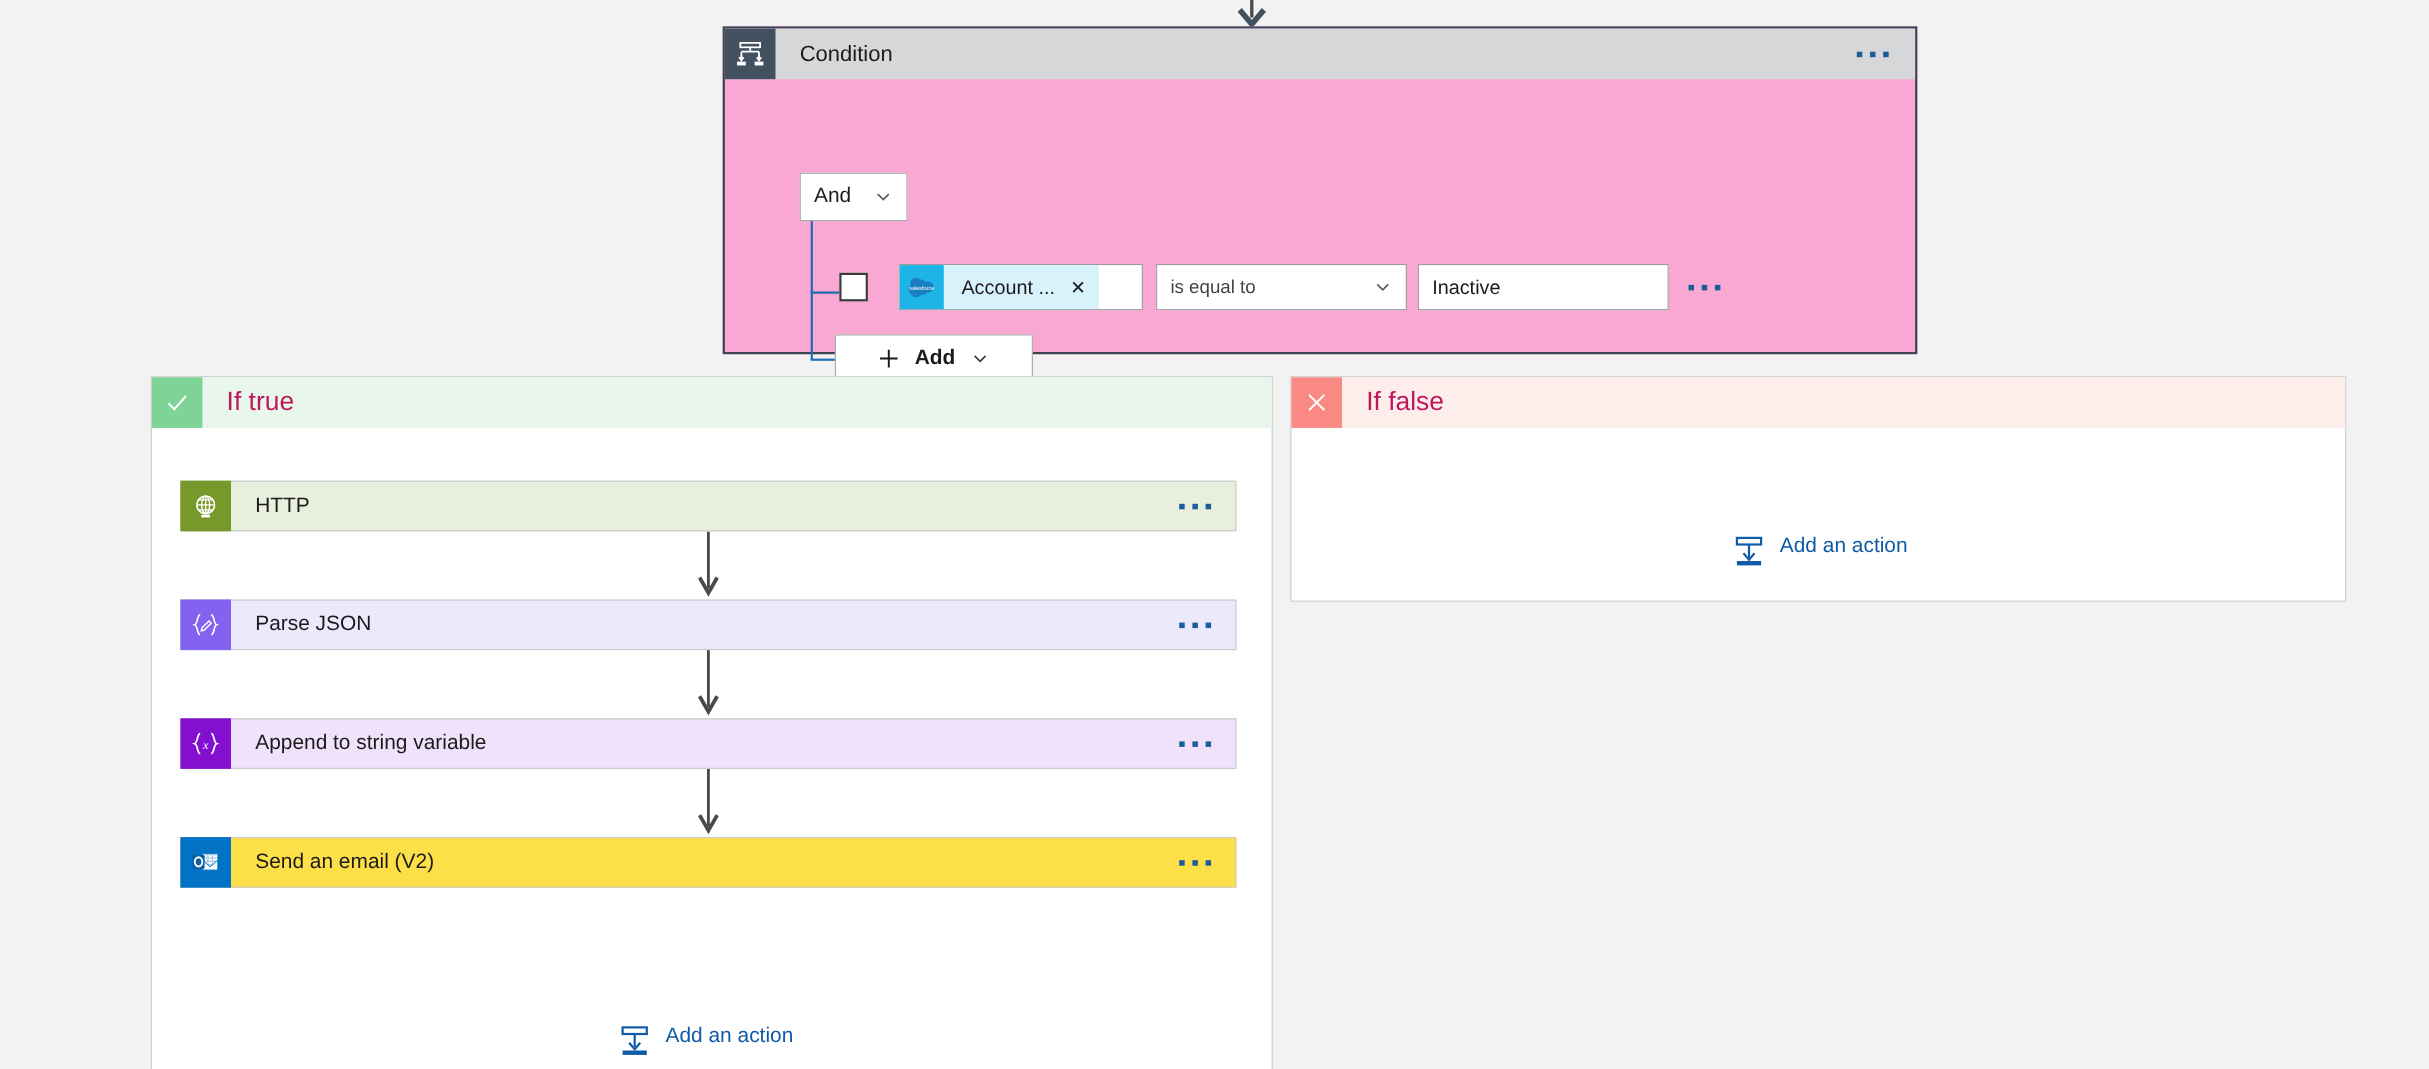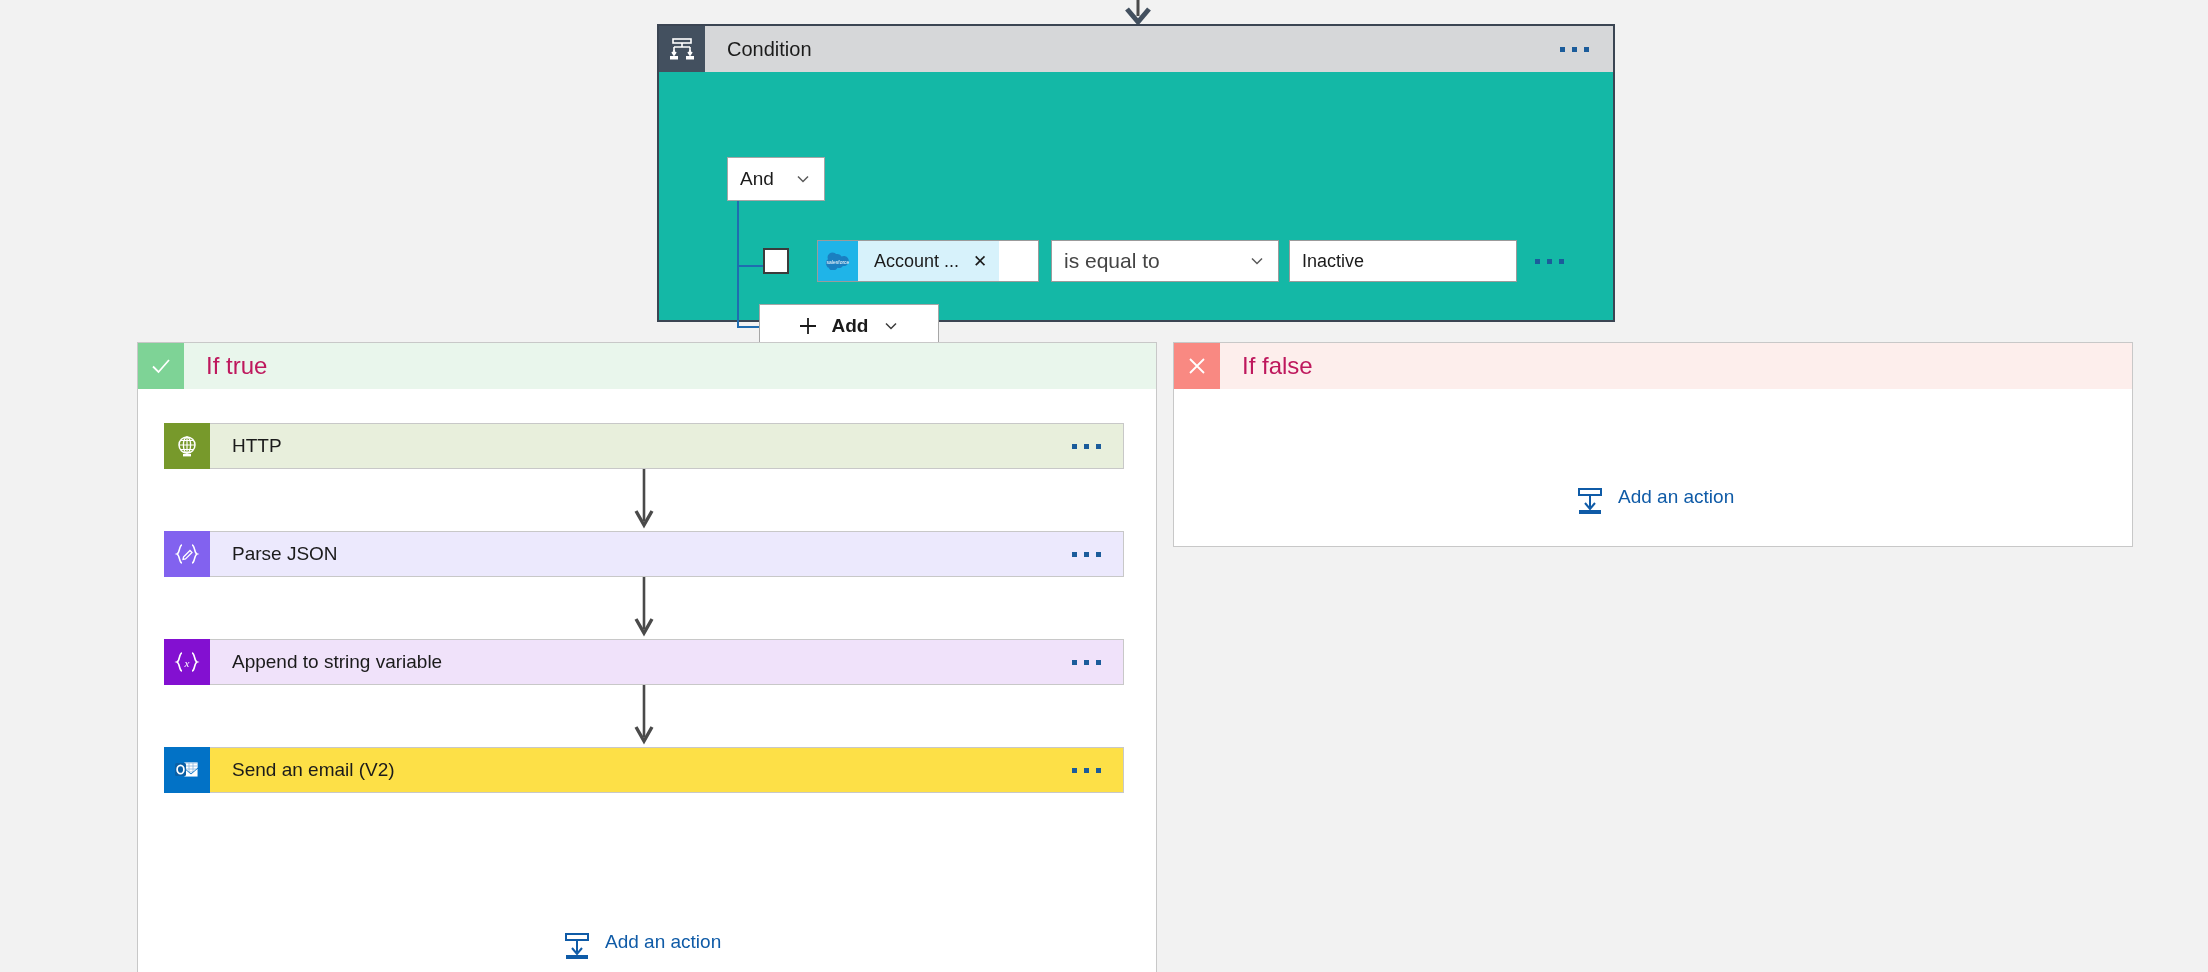--- a/index.html
+++ b/index.html
@@ -36,23 +36,23 @@
     top: 0px;
     width: 40px;
     height: 26px;
   }
 
   
   .condition-card {
     position: absolute;
     left: 657px;
     top: 24px;
-    width: 958px;
+    width: 1086px;
     height: 298px;
-    background: #14b8a6;
+    background: #f9a8d4;
     border: 2px solid #3b4553;
     box-sizing: border-box;
   }
   .condition-header {
     height: 46px;
     background: #d6d7d9;
     display: flex;
     align-items: center;
   }
   .condition-icon {
@@ -188,21 +188,21 @@
   .op-select {
     margin-left: 12px;
     width: 228px;
     height: 42px;
     border: 1px solid #9b9b9b;
     background: #fff;
     box-sizing: border-box;
     display: flex;
     align-items: center;
     padding: 0 12px;
-    font-size: 21px;
+    font-size: 17px;
     color: #444;
   }
   .op-select .chev { margin-left: auto; }
 
   .value-field {
     margin-left: 10px;
     width: 228px;
     height: 42px;
     border: 1px solid #9b9b9b;
     background: #fff;
@@ -275,21 +275,21 @@
   .branch-badge.false { background: #f98982; }
   .branch-label {
     font-size: 24px;
     color: #be185d;
     margin-left: 22px;
   }
 
   
   .actions {
     position: relative;
-    padding-top: 34px;
+    padding-top: 48px;
   }
   .action-card {
     position: relative;
     margin-left: 26px;
     width: 960px;
     height: 46px;
     display: flex;
     align-items: center;
     border: 1px solid #c8c8c8;
     box-sizing: border-box;

